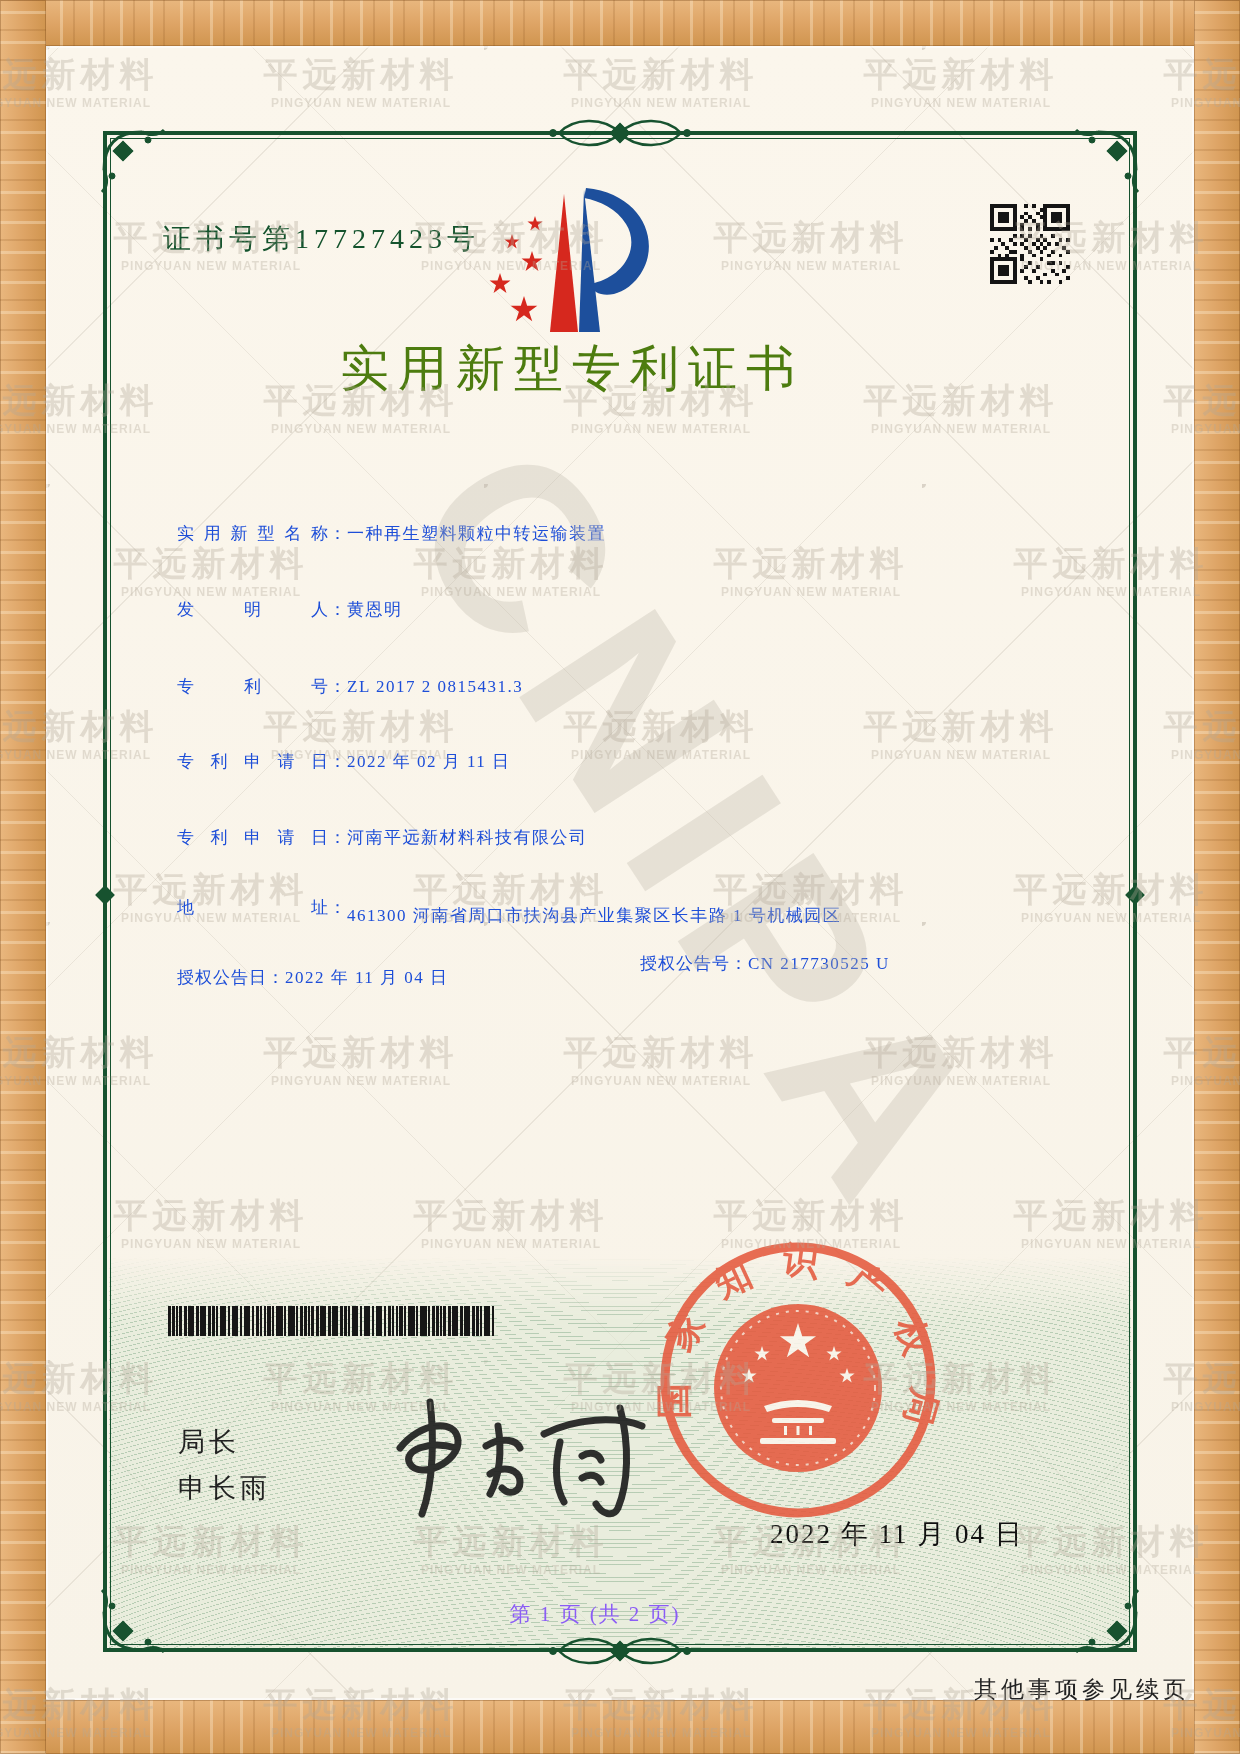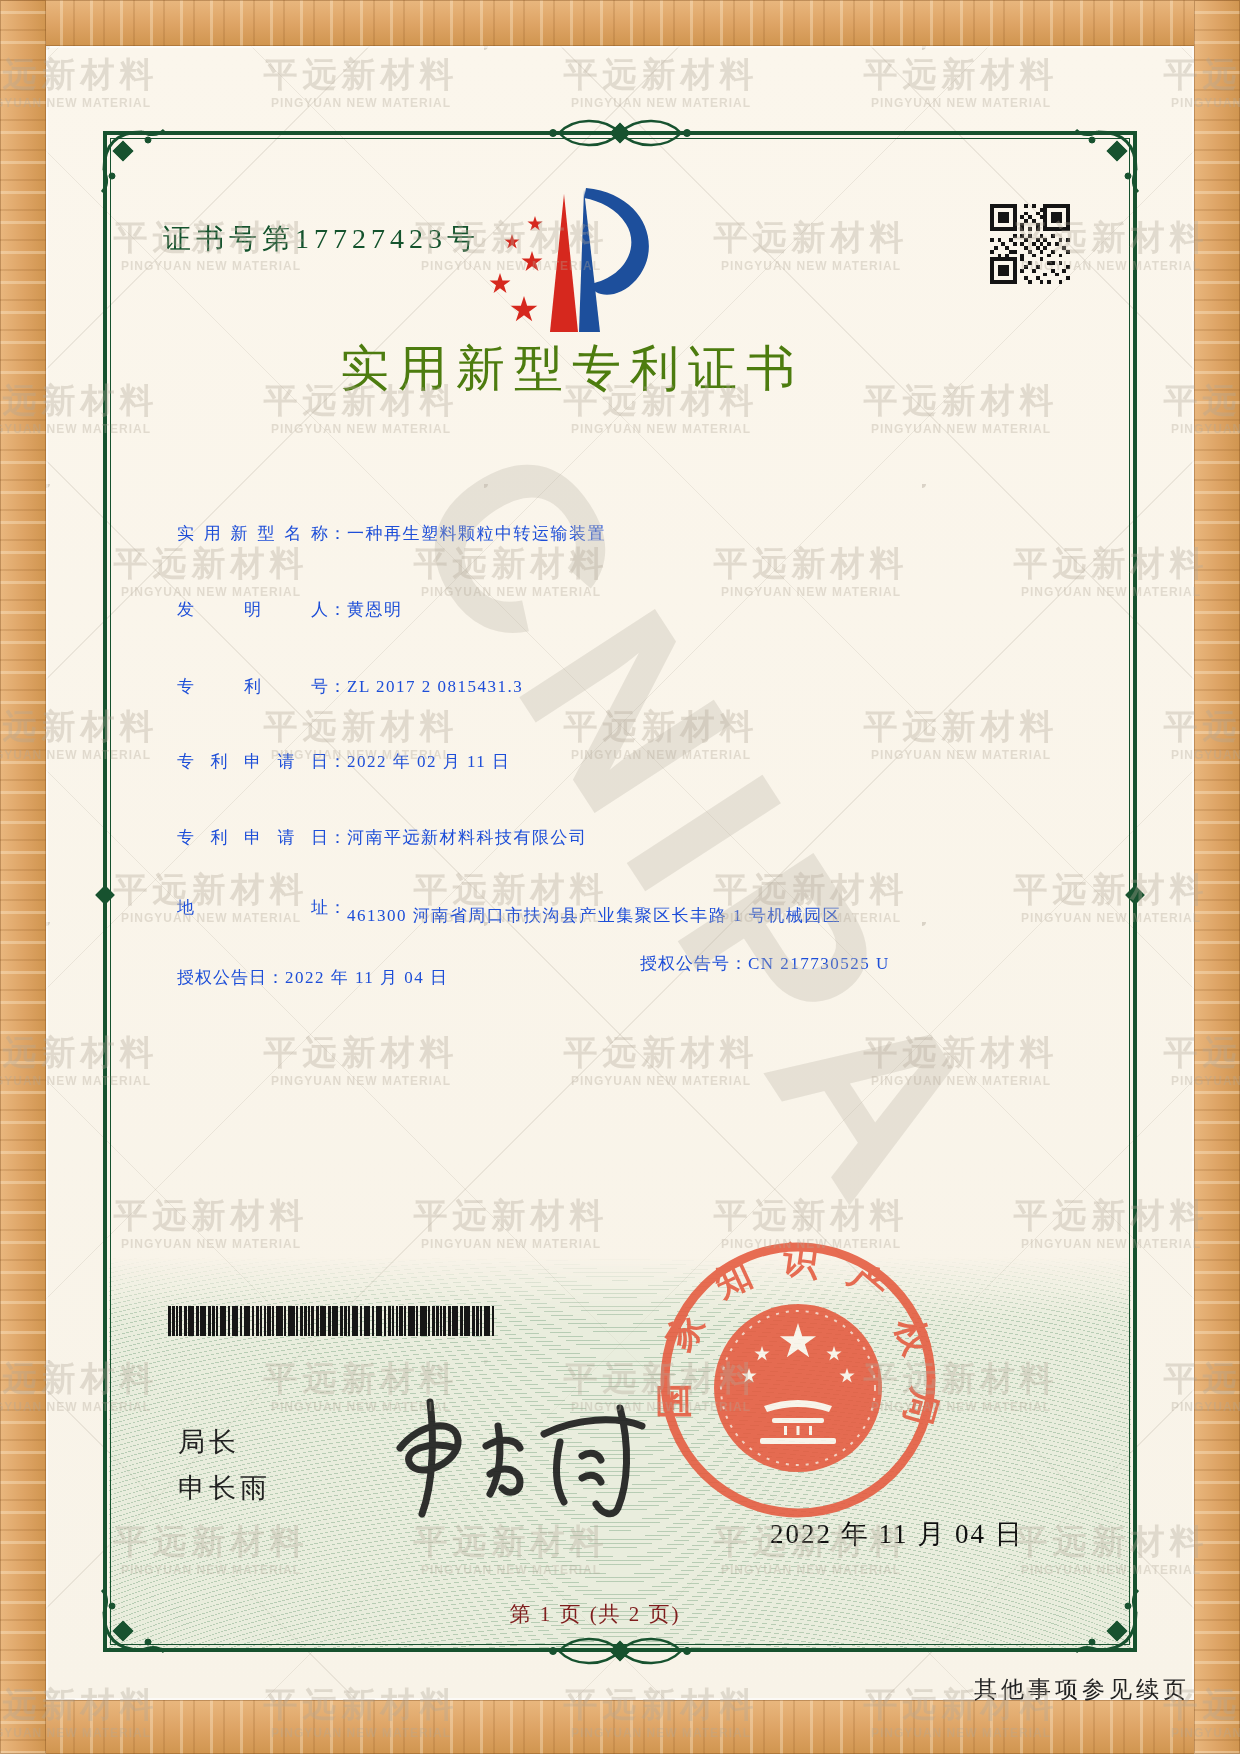--- a/index.html
+++ b/index.html
@@ -52,21 +52,21 @@
   .paras{left:131px;top:1028px;width:990px;font-size:24px;line-height:34px;letter-spacing:1px;text-align:justify;color:#1b1b1b}
   .paras p{margin:0 0 9px;text-indent:2em}
   .barcode{left:168px;top:1306px;width:328px;height:30px;
     background:
       repeating-linear-gradient(90deg,#161616 0 2px,transparent 2px 4px),
       repeating-linear-gradient(90deg,#161616 0 1px,transparent 1px 6px),
       repeating-linear-gradient(90deg,#161616 0 3px,transparent 3px 11px);}
   .director-title{left:178px;top:1424px;font-size:27px;letter-spacing:4px;color:#222}
   .director-name{left:178px;top:1470px;font-size:27px;letter-spacing:4px;color:#222}
   .seal-date{left:770px;top:1516px;font-size:27px;letter-spacing:2px;color:#101010;z-index:5}
-  .page-ind{left:0;top:1600px;width:1190px;text-align:center;font-size:21px;letter-spacing:2px;color:#7f1d1d}
+  .page-ind{left:0;top:1600px;width:1190px;text-align:center;font-size:21px;letter-spacing:2px;color:#8b5cf6}
   .cont-note{left:0;top:1674px;width:1190px;text-align:right;font-size:23px;letter-spacing:4px;color:#222}
   .sig{left:368px;top:1390px;z-index:5}
   .sealwrap{left:648px;top:1220px;z-index:4}
   .logo{left:478px;top:180px}
   .qr{left:990px;top:204px}
   
   #watermarks{position:absolute;inset:0;z-index:8;pointer-events:none;overflow:hidden}
   .wm-tile{position:absolute;width:262px;text-align:center;color:#b2a898;opacity:.34;font-family:"Liberation Sans",sans-serif}
   .wm-cn{font-size:34px;font-weight:bold;letter-spacing:5px}
   .wm-en{font-size:12px;font-weight:bold;letter-spacing:1px;margin-top:-2px}

